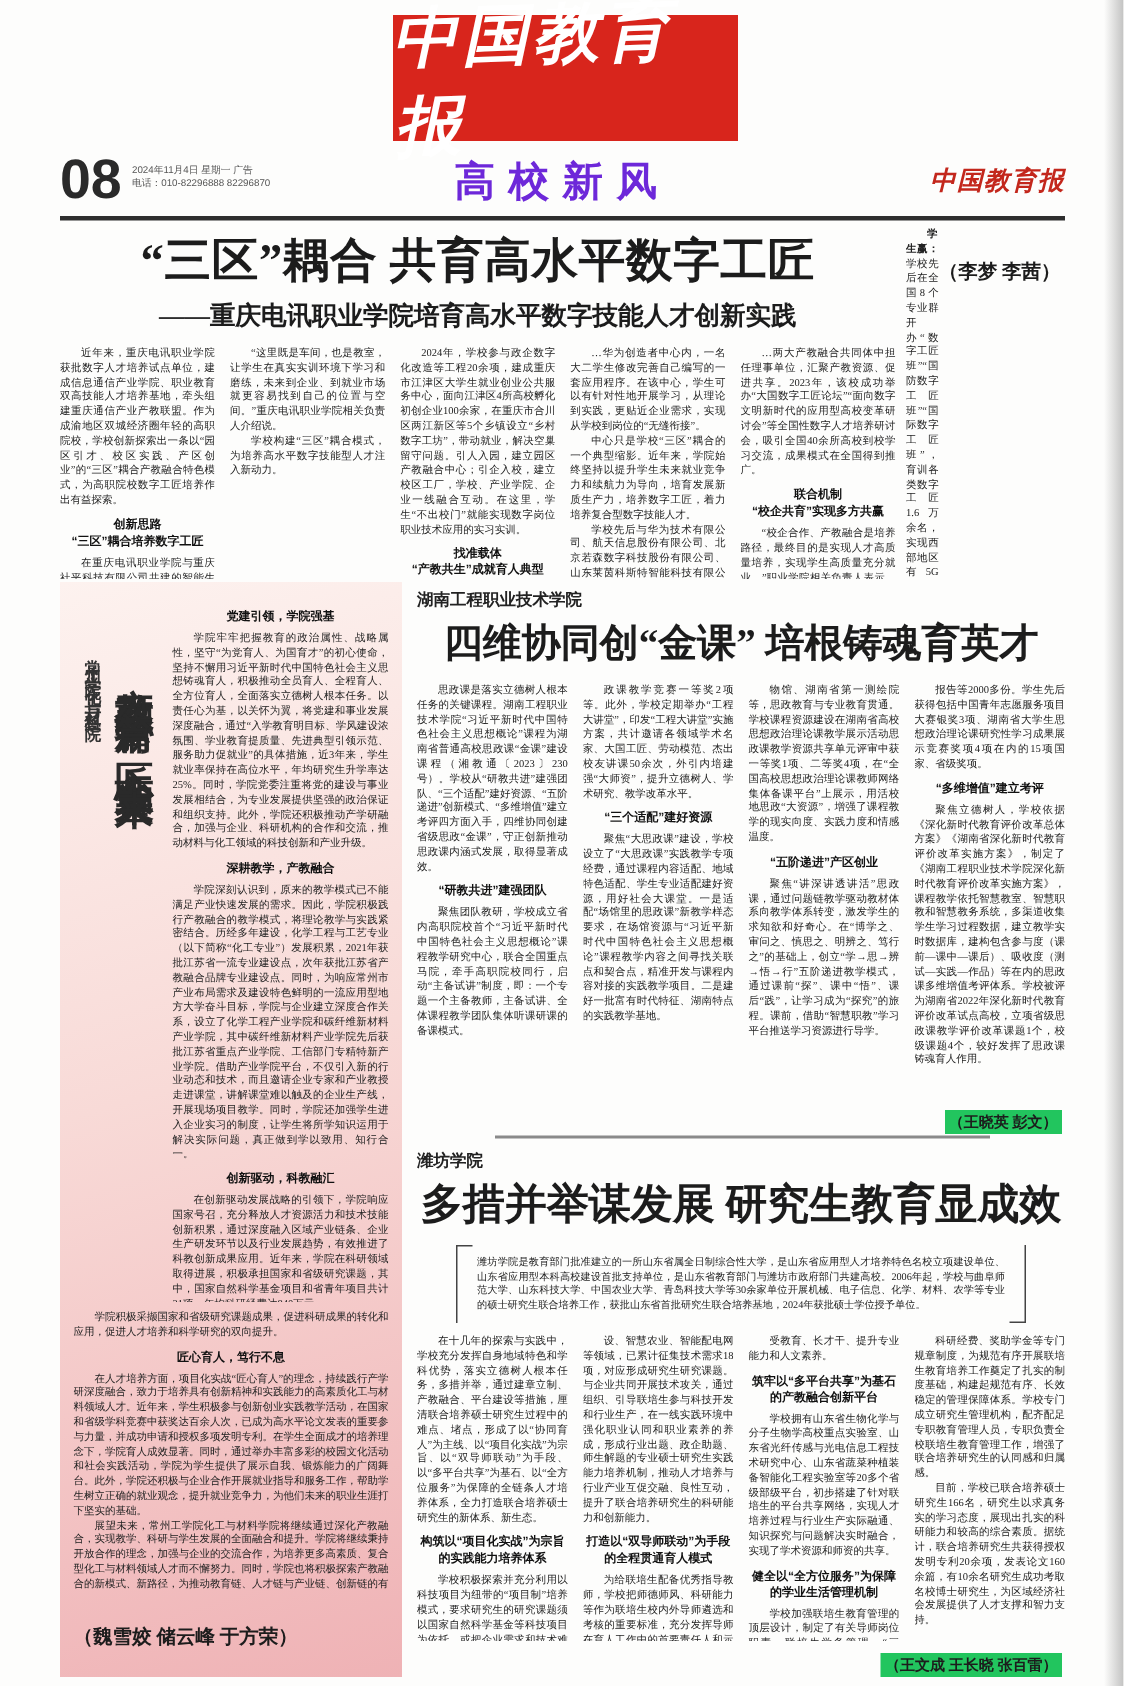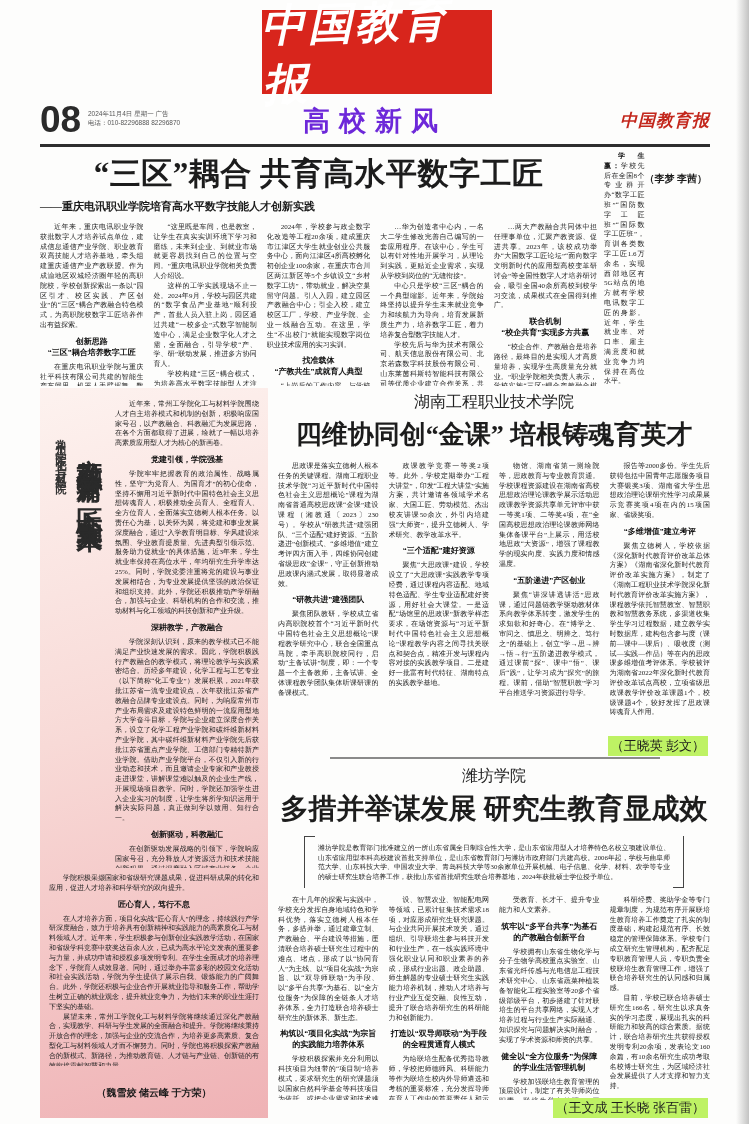--- a/index.html
+++ b/index.html
@@ -23,42 +23,42 @@
   .logo-script{position:absolute;right:0;top:8px;color:#c3271c;font-size:17px;font-weight:bold;
                font-style:italic;letter-spacing:1px}
   .rule{position:absolute;left:40px;top:144px;width:670px;height:3px;background:#2e2e2e}
   
   .para{margin:0;text-indent:2em;font-size:7px;line-height:9.8px;text-align:justify;color:#222}
   .subhd{font-weight:bold;text-align:center;font-size:8px;line-height:11px;margin:5px 0;
          white-space:pre-line;font-family:"Liberation Sans",sans-serif;text-indent:0;color:#111}
   .cols{display:flex;gap:10px}
   .col{flex:1;min-width:0;overflow:hidden}
   .fill{flex:1;min-height:0;overflow:hidden}
-  .byl{text-align:center;font-size:10px;font-weight:bold;padding-top:20px}
-  .byl-abs{position:absolute;right:2px;bottom:0;font-size:13px;font-weight:normal;background:#bef264;padding:1px 3px}
+  .byl{text-align:left;font-size:13px;font-weight:bold;padding-top:20px}
+  .byl-abs{position:absolute;right:2px;bottom:0;font-size:10px;font-weight:bold;background:#22c55e;padding:1px 3px}
   
   .art-main{position:absolute;left:40px;top:152px;width:670px;height:234px;display:flex;gap:7px}
   .am-left{width:557px;display:flex;flex-direction:column}
   .am-h1{text-align:center;font-size:31px;line-height:36px;font-weight:900;margin-top:4px;letter-spacing:.5px}
-  .am-deck{text-align:left;font-size:11px;font-weight:bold;margin:7px 0 9px}
+  .am-deck{text-align:center;font-size:17px;font-weight:bold;margin:7px 0 9px}
   .am-left .cols{flex:1;min-height:0}
   .am-right{width:103px;display:flex;}
   
   .art1{position:absolute;left:40px;top:388px;width:228px;height:730px;box-sizing:border-box;
         padding:12px 9px 8px;background:linear-gradient(163deg,#fdf2ef 0%,#f8dad7 45%,#efb2b5 100%)}
   .a1row1{display:flex;height:468px}
   .vkick{writing-mode:vertical-rl;font-size:11px;font-weight:bold;letter-spacing:4px;padding-top:30px;
          width:19px;font-family:"Liberation Sans",sans-serif;color:#333;overflow:hidden}
   .vhead{writing-mode:vertical-rl;font-size:26px;line-height:42px;letter-spacing:3px;width:42px;
          padding-top:38px;font-weight:600;color:#2a2a2a;overflow:hidden}
   .a1body{flex:1;min-width:0;overflow:hidden;padding-left:5px}
   .a1row2{height:226px;margin-top:6px;display:flex;flex-direction:column}
   
   .art2{position:absolute;left:278px;top:392px;width:432px;height:364px}
-  .kick{text-align:center;font-size:16px;font-weight:normal;font-family:"Liberation Sans",sans-serif;color:#222}
+  .kick{font-size:11px;font-weight:bold;font-family:"Liberation Sans",sans-serif;color:#222}
   .h2x{text-align:center;font-size:26px;font-weight:900;margin:4px 0 10px}
   .art2 .cols{height:274px}
   .divider{position:absolute;left:330px;top:757px;width:330px;height:2px;background:#8a8a8a}
   
   .art3{position:absolute;left:278px;top:766px;width:432px;height:352px}
   .h3x{text-align:center;font-size:28px;font-weight:900;margin:3px 0 8px}
   .intro{position:relative;margin:0 24px 8px;padding:7px 16px;font-size:6.8px;line-height:9.5px;
          text-align:justify;color:#222}
   .intro::before{content:"";position:absolute;left:2px;top:0;bottom:0;width:10px;
                  border-left:1.5px solid #444;border-top:1.5px solid #444}
@@ -92,21 +92,20 @@
       <div class="am-deck">——重庆电讯职业学院培育高水平数字技能人才创新实践</div>
       <div class="cols">
           <div class="col">
             <p class="para">近年来，重庆电讯职业学院获批数字人才培养试点单位，建成信息通信产业学院、职业教育双高技能人才培养基地，牵头组建重庆通信产业产教联盟。作为成渝地区双城经济圈年轻的高职院校，学校创新探索出一条以“园区引才、校区实践、产区创业”的“三区”耦合产教融合特色模式，为高职院校数字工匠培养作出有益探索。</p>
             <div class="subhd">创新思路
 “三区”耦合培养数字工匠</div>
             <p class="para">在重庆电讯职业学院与重庆社平科技有限公司共建的智能生产车间里，机器人手臂挥舞，数字化设备上数据不停变化。在教师指导下，学生认真操作着手中的设备。</p>
           </div>
           <div class="col">
             <p class="para">“这里既是车间，也是教室，让学生在真实实训环境下学习和磨练，未来到企业、到就业市场就更容易找到自己的位置与空间。”重庆电讯职业学院相关负责人介绍说。</p>
-            <p class="para">这样的工学实践现场不止一处。2024年9月，学校与园区共建的“数字食品产业基地”顺利投产，首批人员入驻上岗，园区通过共建“一校多企”式数字智能制造中心，满足企业数字化人才之需，全面融合，引导学校“产、学、研”联动发展，推进多方协同育人。</p>
             <p class="para">学校构建“三区”耦合模式，为培养高水平数字技能型人才注入新动力。</p>
           </div>
           <div class="col">
             <p class="para">2024年，学校参与政企数字化改造等工程20余项，建成重庆市江津区大学生就业创业公共服务中心，面向江津区4所高校孵化初创企业100余家，在重庆市合川区两江新区等5个乡镇设立“乡村数字工坊”，带动就业，解决空巢留守问题。引人入园，建立园区产教融合中心；引企入校，建立校区工厂，学校、产业学院、企业一线融合互动。在这里，学生“不出校门”就能实现数字岗位职业技术应用的实习实训。</p>
             <div class="subhd">找准载体
 “产教共生”成就育人典型</div>
             <p class="para">“上岗后的工作内容，与学校教给我们的一样，都是来自企业的真实场景，毫无陌生感。”</p>
           </div>
           <div class="col">
             <p class="para">…华为创造者中心内，一名大二学生修改完善自己编写的一套应用程序。在该中心，学生可以有针对性地开展学习，从理论到实践，更贴近企业需求，实现从学校到岗位的“无缝衔接”。</p>
@@ -129,21 +128,20 @@
         </div>
       <div class="byl">（李梦  李茜）</div>
     </div>
   </div>
 
   <div class="art1">
     <div class="a1row1">
       <div class="vkick">常州工学院化工与材料学院</div>
       <div class="vhead">产教融合绘新篇　匠心育人塑未来</div>
       <div class="a1body">
-          <p class="para">近年来，常州工学院化工与材料学院围绕人才自主培养模式和机制的创新，积极响应国家号召，以产教融合、科教融汇为发展思路，在各个方面都取得了进展，绘就了一幅以培养高素质应用型人才为核心的新画卷。</p>
           <div class="subhd">党建引领，学院强基</div>
           <p class="para">学院牢牢把握教育的政治属性、战略属性，坚守“为党育人、为国育才”的初心使命，坚持不懈用习近平新时代中国特色社会主义思想铸魂育人，积极推动全员育人、全程育人、全方位育人，全面落实立德树人根本任务。以责任心为基，以关怀为翼，将党建和事业发展深度融合，通过“入学教育明目标、学风建设浓氛围、学业教育提质量、先进典型引领示范、服务助力促就业”的具体措施，近3年来，学生就业率保持在高位水平，年均研究生升学率达25%。同时，学院党委注重将党的建设与事业发展相结合，为专业发展提供坚强的政治保证和组织支持。此外，学院还积极推动产学研融合，加强与企业、科研机构的合作和交流，推动材料与化工领域的科技创新和产业升级。</p>
           <div class="subhd">深耕教学，产教融合</div>
           <p class="para">学院深刻认识到，原来的教学模式已不能满足产业快速发展的需求。因此，学院积极践行产教融合的教学模式，将理论教学与实践紧密结合。历经多年建设，化学工程与工艺专业（以下简称“化工专业”）发展积累，2021年获批江苏省一流专业建设点，次年获批江苏省产教融合品牌专业建设点。同时，为响应常州市产业布局需求及建设特色鲜明的一流应用型地方大学奋斗目标，学院与企业建立深度合作关系，设立了化学工程产业学院和碳纤维新材料产业学院，其中碳纤维新材料产业学院先后获批江苏省重点产业学院、工信部门专精特新产业学院。借助产业学院平台，不仅引入新的行业动态和技术，而且邀请企业专家和产业教授走进课堂，讲解课堂难以触及的企业生产线，开展现场项目教学。同时，学院还加强学生进入企业实习的制度，让学生将所学知识运用于解决实际问题，真正做到学以致用、知行合一。</p>
           <div class="subhd">创新驱动，科教融汇</div>
           <p class="para">在创新驱动发展战略的引领下，学院响应国家号召，充分释放人才资源活力和技术技能创新积累，通过深度融入区域产业链条、企业生产研发环节以及行业发展趋势，有效推进了科教创新成果应用。近年来，学院在科研领域取得进展，积极承担国家和省级研究课题，其中，国家自然科学基金项目和省青年项目共计21项，年均科研经费达840万元。</p>
         </div>
     </div>
     <div class="a1row2">
       <div class="fill">

